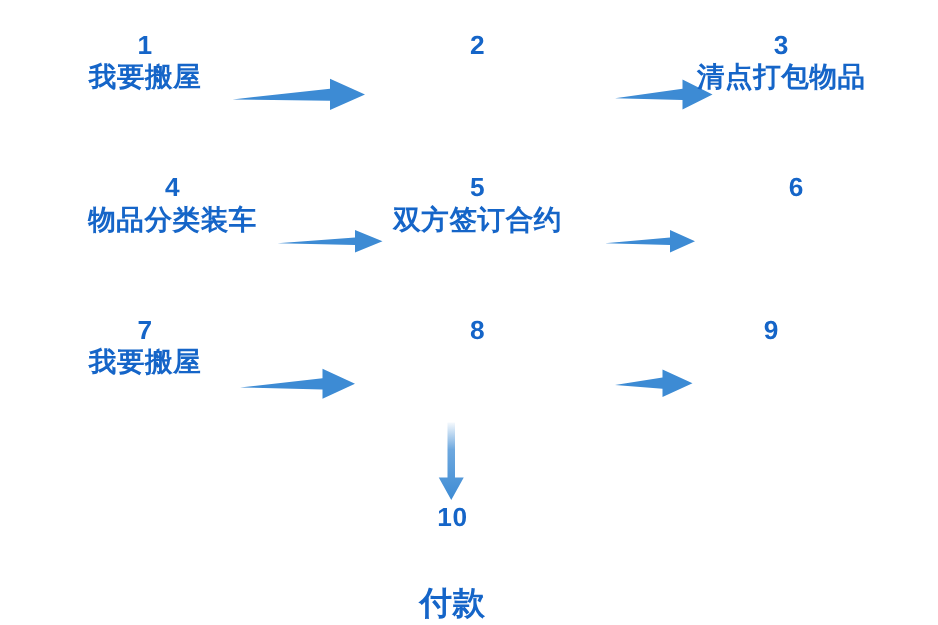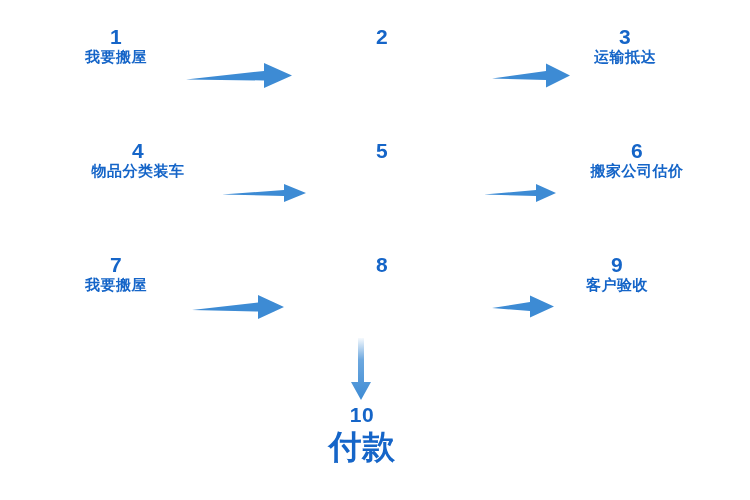--- a/index.html
+++ b/index.html
@@ -27,28 +27,29 @@
     user-select: none;
   }
   .step-num {
     font-size: 21px;
     font-weight: bold;
     color: #1565C8;
     line-height: 1.05;
     letter-spacing: 0.5px;
   }
   .step-label {
-    font-size: 15px;
+    font-size: 22px;
     font-weight: bold;
     color: #1565C8;
     line-height: 1.25;
     letter-spacing: 0.5px;
   }
   .step.big .step-label {
-    font-size: 33px;
+    font-size: 26px;
+    margin-top: 40px;
   }
 
   
   .arrow {
     position: absolute;
     display: block;
   }
   .arrow svg { display: block; overflow: visible; }
 </style>
 </head>
@@ -72,47 +73,47 @@
   </div>
 
   <div class="arrow" style="left:492px; top:62px;">
     <svg width="78" height="30" viewBox="0 0 78 30" aria-hidden="true">
       <polygon points="0,16.5 54,9 54,1.5 78,13.5 54,25.5 54,18" fill="#3D8BD4"></polygon>
     </svg>
   </div>
 
   <div class="step" style="left:625px; top:26px;">
     <div class="step-num">3</div>
-    <div class="step-label">运输抵达</div>
+    <div class="step-label">清点打包物品</div>
   </div>
 
   <div class="step" style="left:138px; top:140px;">
     <div class="step-num">4</div>
     <div class="step-label">物品分类装车</div>
   </div>
 
   <div class="arrow" style="left:222px; top:182px;">
     <svg width="84" height="22" viewBox="0 0 84 22" aria-hidden="true">
       <polygon points="0,12.5 62,8 62,2 84,11 62,20 62,14" fill="#3D8BD4"></polygon>
     </svg>
   </div>
 
   <div class="step" style="left:382px; top:140px;">
     <div class="step-num">5</div>
+    <div class="step-label">双方签订合约</div>
   </div>
 
   <div class="arrow" style="left:484px; top:182px;">
     <svg width="72" height="22" viewBox="0 0 72 22" aria-hidden="true">
       <polygon points="0,12.5 52,8 52,2 72,11 52,20 52,14" fill="#3D8BD4"></polygon>
     </svg>
   </div>
 
   <div class="step" style="left:637px; top:140px;">
     <div class="step-num">6</div>
-    <div class="step-label">搬家公司估价</div>
   </div>
 
   <div class="step" style="left:116px; top:254px;">
     <div class="step-num">7</div>
     <div class="step-label">我要搬屋</div>
   </div>
 
   <div class="arrow" style="left:192px; top:294px;">
     <svg width="92" height="28" viewBox="0 0 92 28" aria-hidden="true">
       <polygon points="0,16 66,8.5 66,1 92,13 66,25 66,17.5" fill="#3D8BD4"></polygon>
@@ -124,21 +125,20 @@
   </div>
 
   <div class="arrow" style="left:492px; top:294px;">
     <svg width="62" height="26" viewBox="0 0 62 26" aria-hidden="true">
       <polygon points="0,14 38,8 38,1.5 62,12.5 38,23.5 38,17" fill="#3D8BD4"></polygon>
     </svg>
   </div>
 
   <div class="step" style="left:617px; top:254px;">
     <div class="step-num">9</div>
-    <div class="step-label">客户验收</div>
   </div>
 
   <div class="arrow" style="left:344px; top:338px;">
     <svg width="34" height="62" viewBox="0 0 34 62" aria-hidden="true">
       <defs>
         <linearGradient id="downFade" x1="0" y1="0" x2="0" y2="1">
           <stop offset="0%" stop-color="#3D8BD4" stop-opacity="0.05"></stop>
           <stop offset="35%" stop-color="#3D8BD4" stop-opacity="0.75"></stop>
           <stop offset="100%" stop-color="#3D8BD4" stop-opacity="1"></stop>
         </linearGradient>

